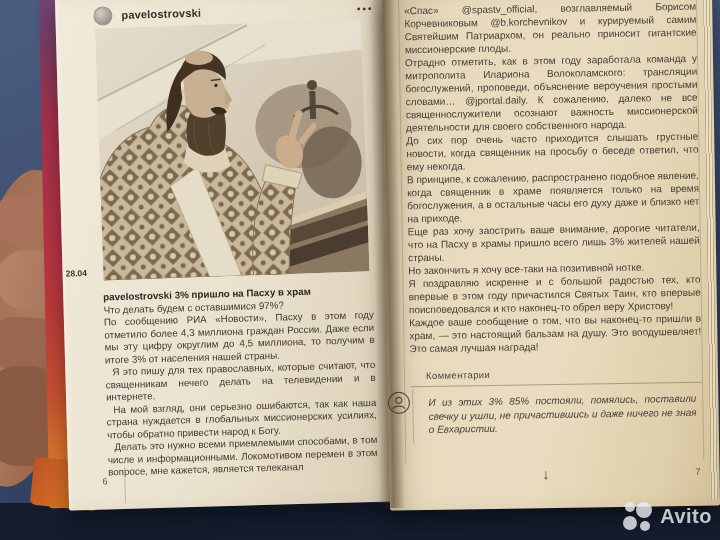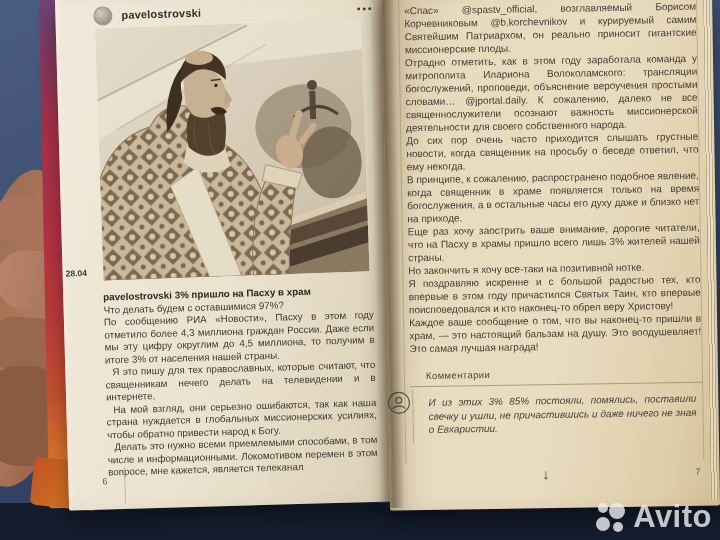--- a/index.html
+++ b/index.html
@@ -60,21 +60,21 @@
   .c-title{font-size:9.5px;color:#4c463c;letter-spacing:.4px;padding-left:16px;}
   .c-rule{margin-top:4px;border-top:1px solid rgba(120,105,75,.55);}
   .c-vrule{position:absolute;left:2px;top:20px;height:54px;width:1px;background:rgba(130,110,75,.4);}
   .c-icon{position:absolute;left:-23px;top:22px;width:23px;height:23px;}
   .c-text{margin:9px 6px 0 18px;font-style:italic;font-size:10px;line-height:13.5px;color:#46413a;}
   .scroll-arrow{position:absolute;left:153px;top:474px;font-size:14px;color:#3f3a31;}
   .pageno-r{position:absolute;left:306px;top:477px;font-size:9px;color:#5a544a;}
 
   
   .avito{position:absolute;right:8px;top:499px;display:flex;align-items:center;gap:5px;
-    color:rgba(235,235,242,.82);font-weight:bold;font-size:31px;letter-spacing:.5px;z-index:9;}
+    color:rgba(235,235,242,.82);font-weight:bold;font-size:20px;letter-spacing:.5px;z-index:9;}
 </style>
 </head>
 <body>
 
 <div class="stage">
   <div class="floor"></div>
 
   <div class="hand">
     <div class="blob palm"></div>
     <div class="blob knuckle"></div>

